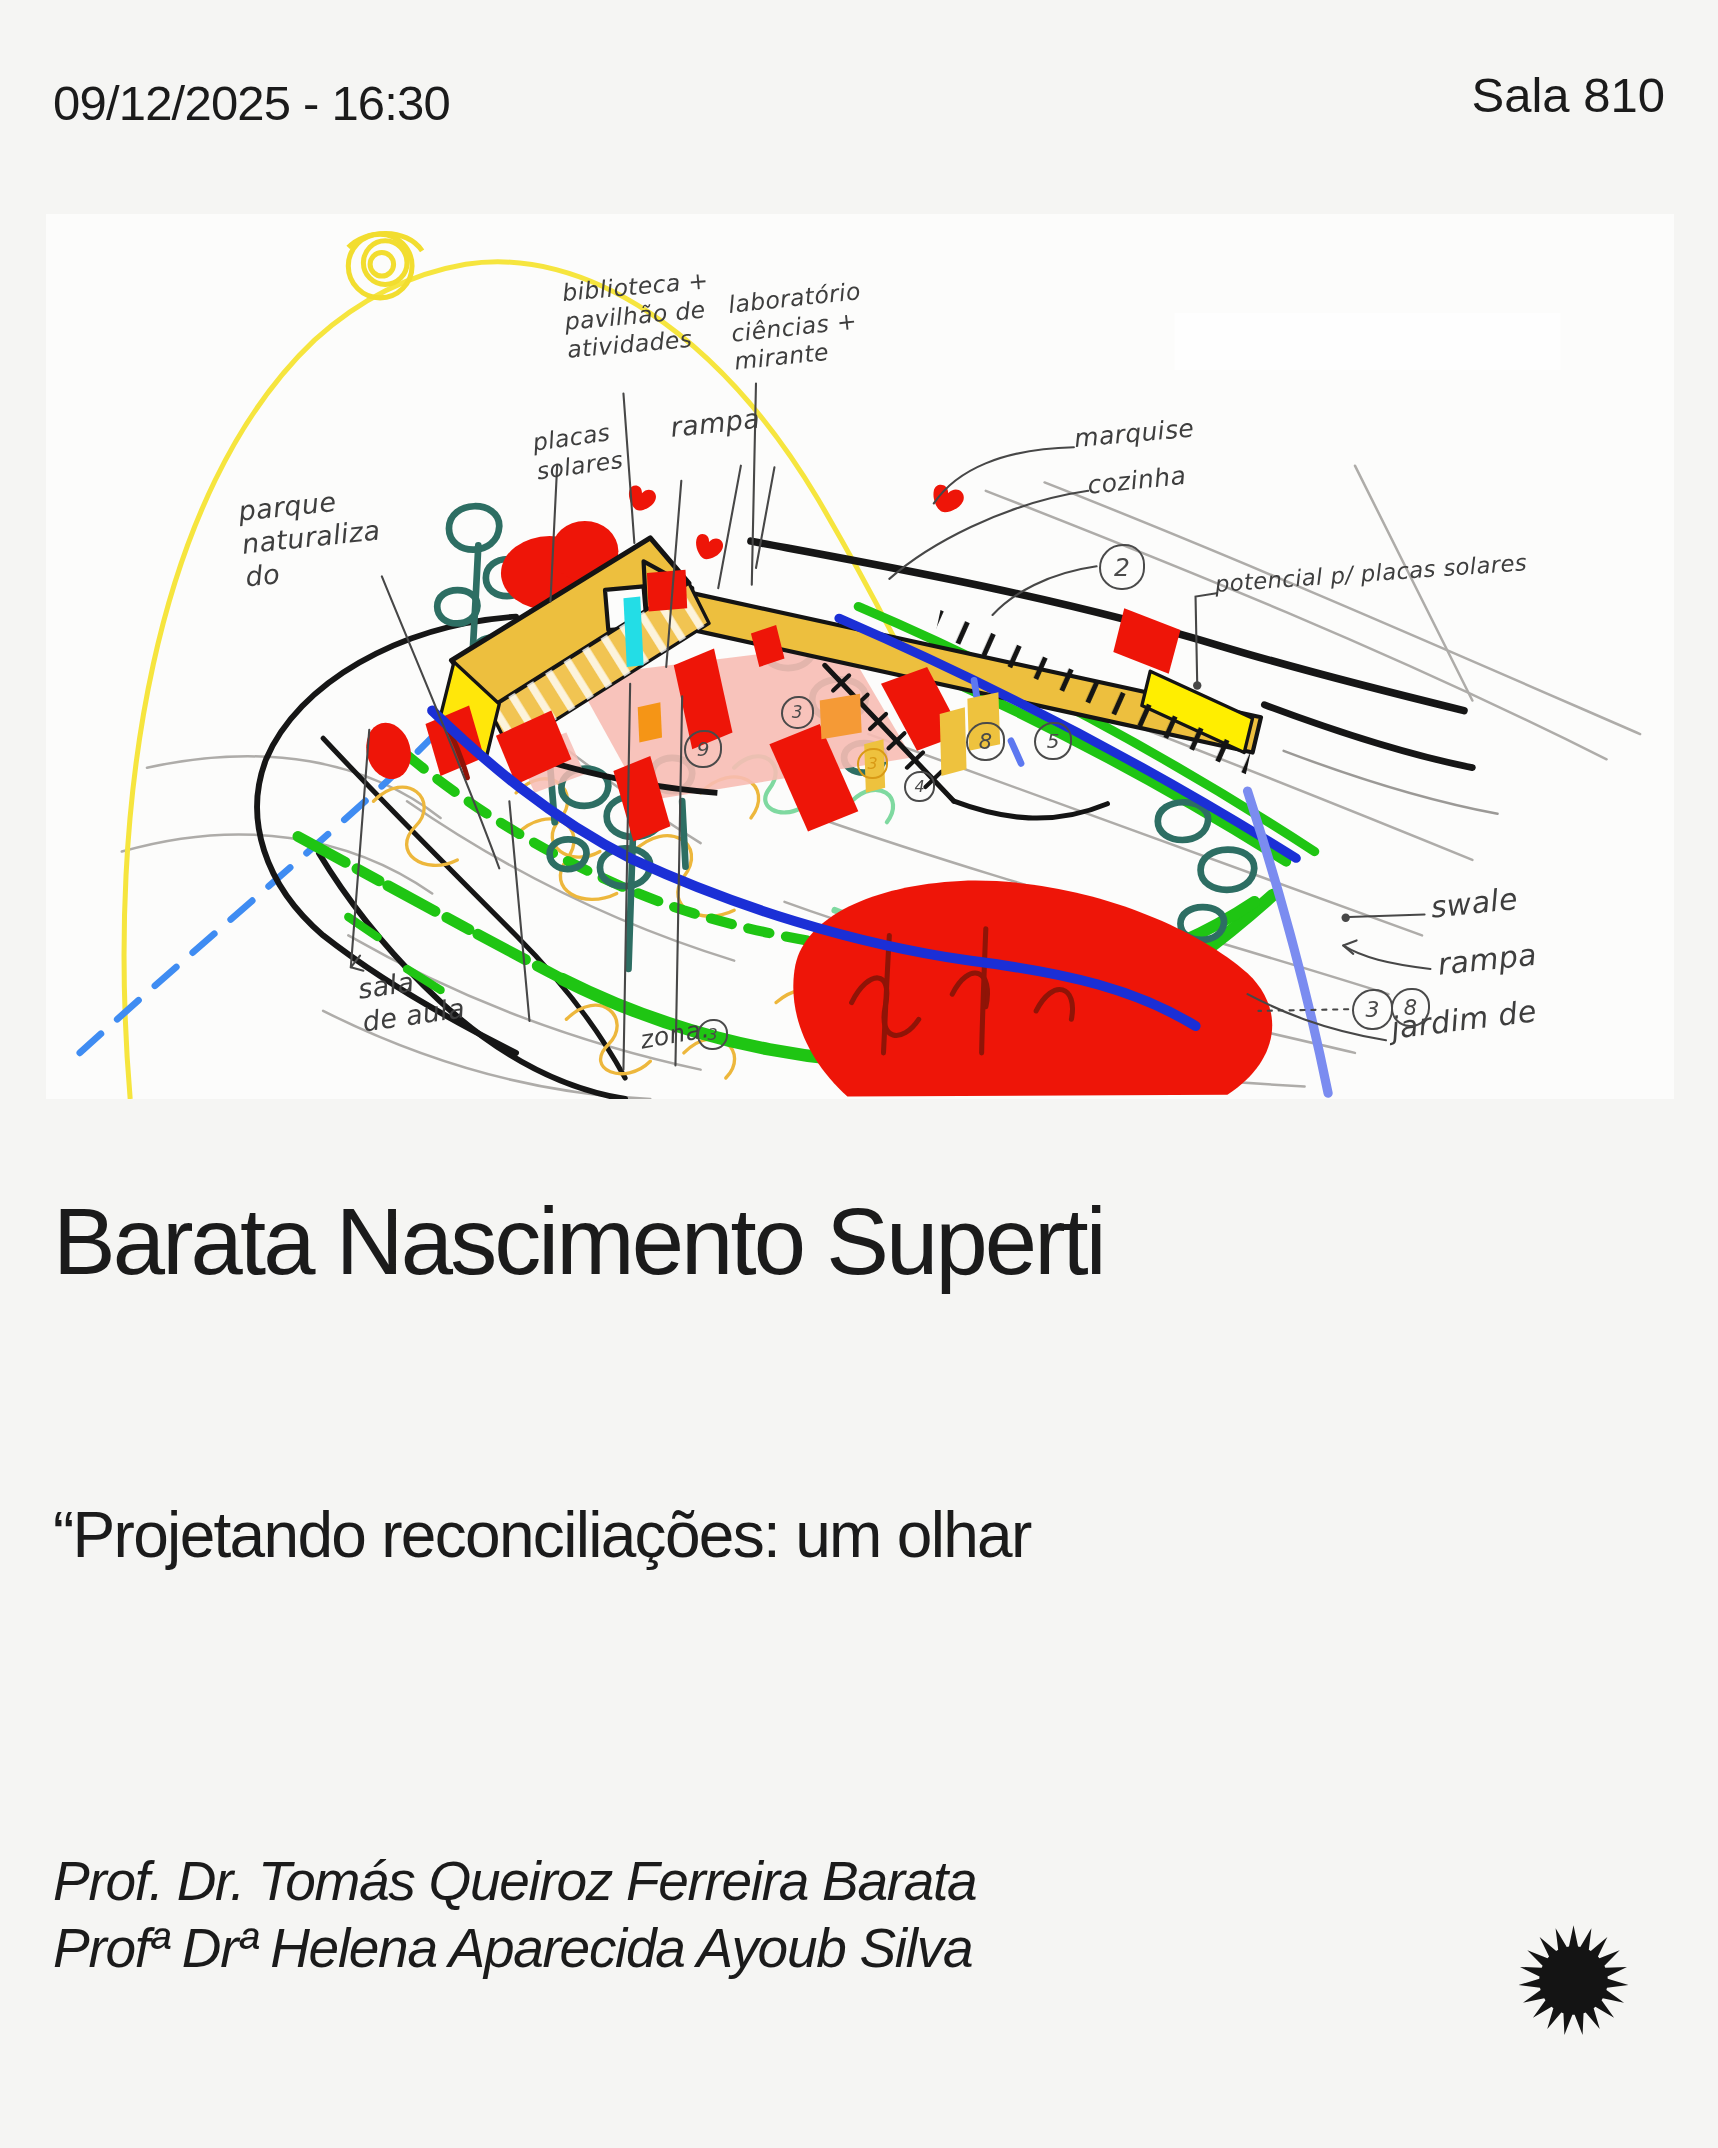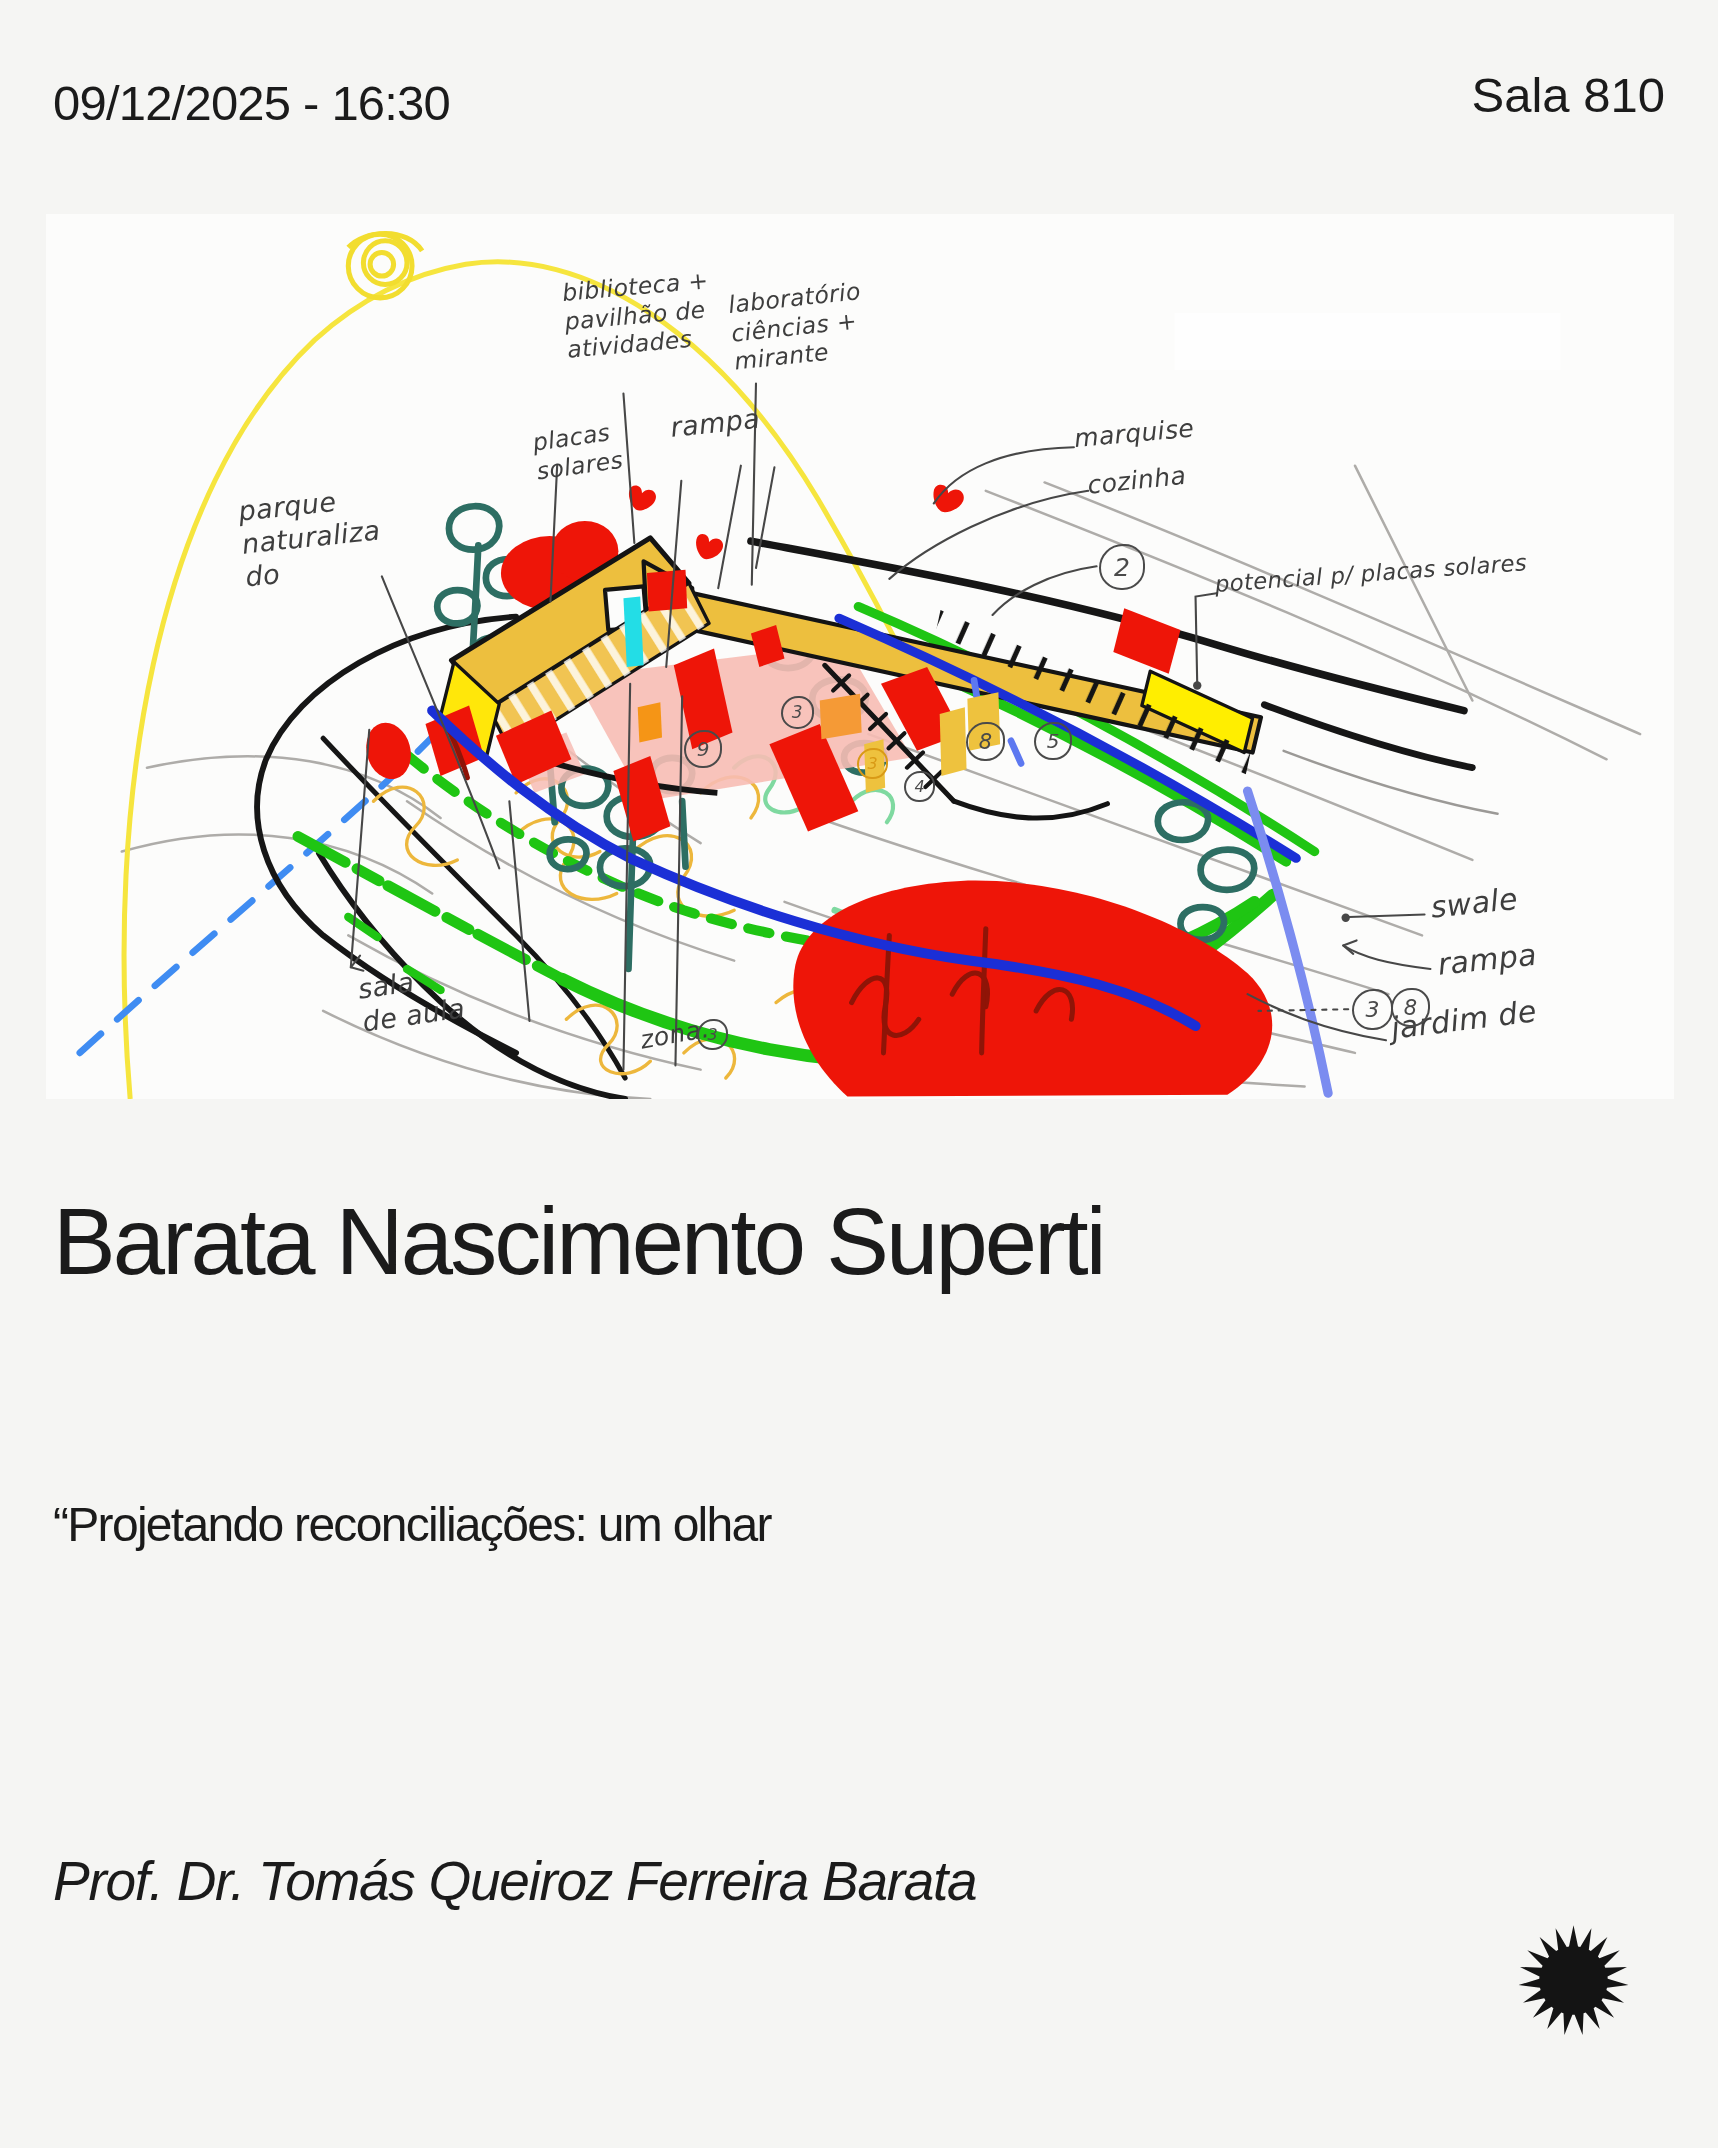--- a/index.html
+++ b/index.html
@@ -23,21 +23,21 @@
   .num{
     position:absolute;display:flex;align-items:center;justify-content:center;
     font-family:"DejaVu Sans",sans-serif;font-style:italic;
     border:2.5px solid #4a4a4a;border-radius:54% 46% 50% 50%;z-index:3;
     background:transparent;
   }
   .title{
     position:absolute;left:53px;top:1188px;font-size:94px;font-weight:400;
     letter-spacing:-2.9px;white-space:nowrap;
   }
-  .quote{position:absolute;left:53px;top:1494px;font-size:48px;letter-spacing:-1.7px;line-height:1.29;}
+  .quote{position:absolute;left:53px;top:1494px;font-size:64px;letter-spacing:-1.7px;line-height:1.29;}
   .committee{position:absolute;left:53px;top:1848px;font-size:55px;letter-spacing:-1.3px;line-height:1.21;font-style:italic;}
   #sun-logo{position:absolute;left:1515px;top:1922px;width:117px;height:117px;}
 </style>
 </head>
 <body>
 
 <div class="header-date">09/12/2025 - 16:30</div>
 <div class="header-room">Sala 810</div>
 
 <div id="sketch">
@@ -289,18 +289,19 @@
 </div>
 
 <div class="title">Barata Nascimento Superti</div>
 
 <div class="quote">
   <div>“Projetando reconciliações: um olhar</div>
 </div>
 
 <div class="committee">
   <div>Prof. Dr. Tomás Queiroz Ferreira Barata</div>
+  <div>Profª Drª Helena Aparecida Ayoub Silva</div>
 </div>
 
 <svg id="sun-logo" viewBox="0 0 140 140">
   <polygon id="sun-teeth" fill="#141414" points="64.59242097497518,29.358173157594017 70,4 75.40757902502483,29.358173157594017 78.0817981255107,29.804421399132814 91.43016496750911,7.576062047758114 88.31096108096507,33.3160974773487 90.69538704712859,34.60648428073947 110.53803903751808,17.916726379838025 99.23006637994729,41.249291844827965 101.06630966017372,43.24398377750909 125.25298756532689,33.901421563919826 106.98164043545131,52.29807155412179 108.070715578078,54.78091279435294 133.9804175519958,53.797957848707256 110.72567992049916,65.26512988424697 110.9495687350805,67.96706605839789 135.77457653844021,75.45023680117393 110.05646006212757,78.74528486049363 109.39090072161078,81.37351925923562 130.4410395592338,96.51189802709598 105.0465012160071,91.27775252502981 103.56361740215439,93.54747517000068 118.55777810442669,114.7005837272989 96.23871016063597,101.50444554513122 94.0991953439914,103.16969676937285 101.41252794044686,128.04526757962827 84.58754772382318,108.31714304857789 82.02325153276306,109.19746704290867 80.86324295852845,135.09984602457968 71.35559814200964,110.97758355097797 68.64440185799036,110.97758355097797 59.13675704147157,135.09984602457968 57.97674846723695,109.19746704290867 55.41245227617682,108.31714304857789 38.58747205955315,128.04526757962827 45.9008046560086,103.16969676937285 43.76128983936404,101.50444554513123 21.442221895573333,114.70058372729893 36.43638259784562,93.54747517000071 34.95349878399291,91.27775252502983 9.55896044076622,96.51189802709601 30.60909927838923,81.37351925923565 29.94353993787243,78.74528486049363 4.225423461559785,75.45023680117396 29.050431264919503,67.9670660583979 29.274320079500832,65.26512988424697 6.019582448004186,53.79795784870728 31.929284421922,54.780912794352965 33.01835956454868,52.2980715541218 14.747012434673103,33.90142156391985 38.93369033982627,43.2439837775091 40.76993362005271,41.24929184482797 29.46196096248191,17.916726379838032 49.30461295287141,34.60648428073947 51.689038919034914,33.316097477348706 48.56983503249088,7.576062047758114 61.91820187448931,29.804421399132814"></polygon>
 </svg>
 
 
 </body></html>

